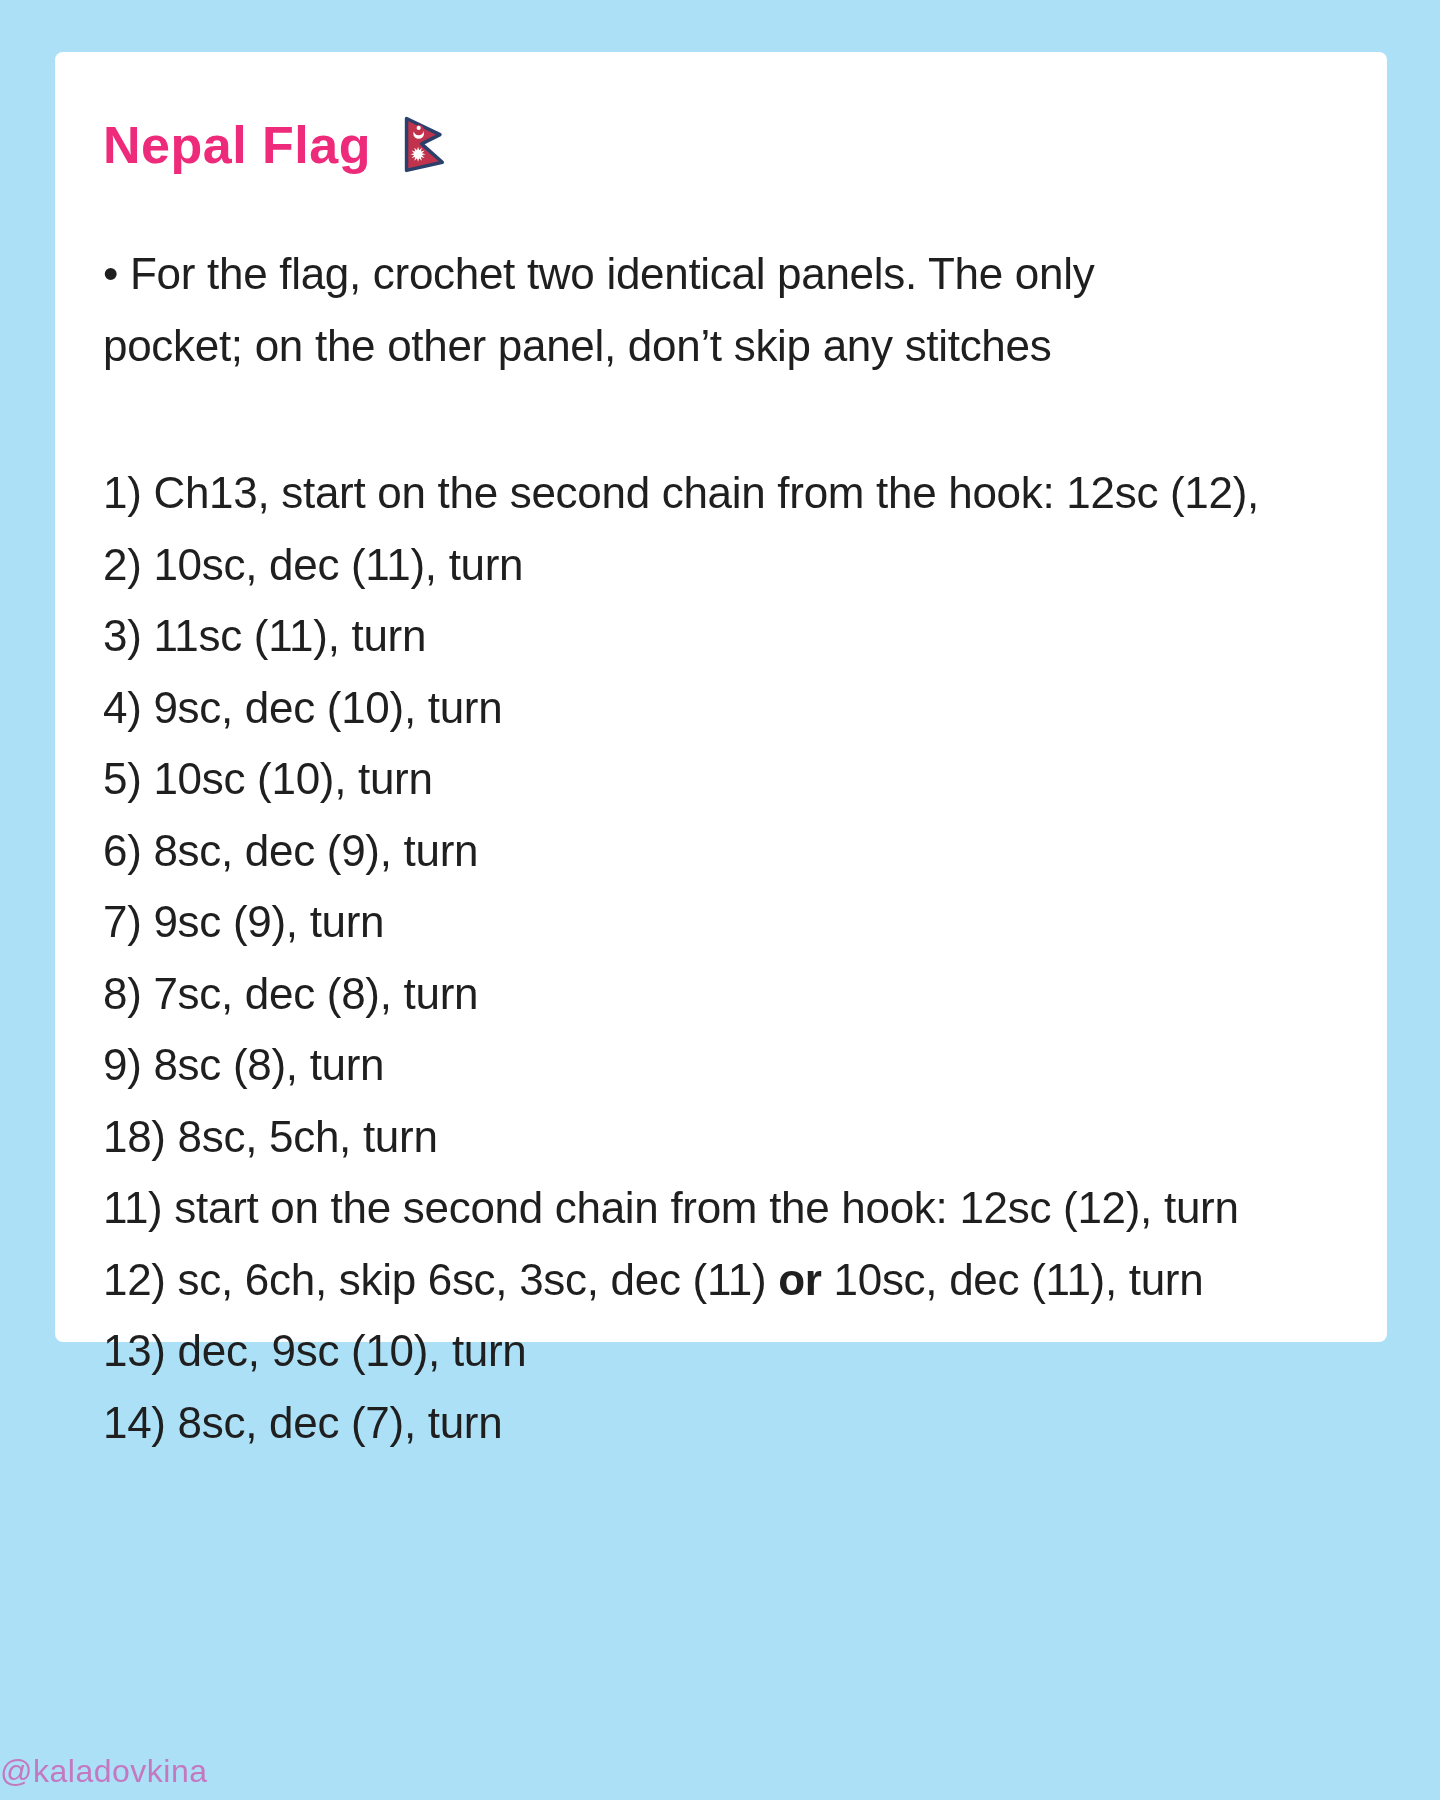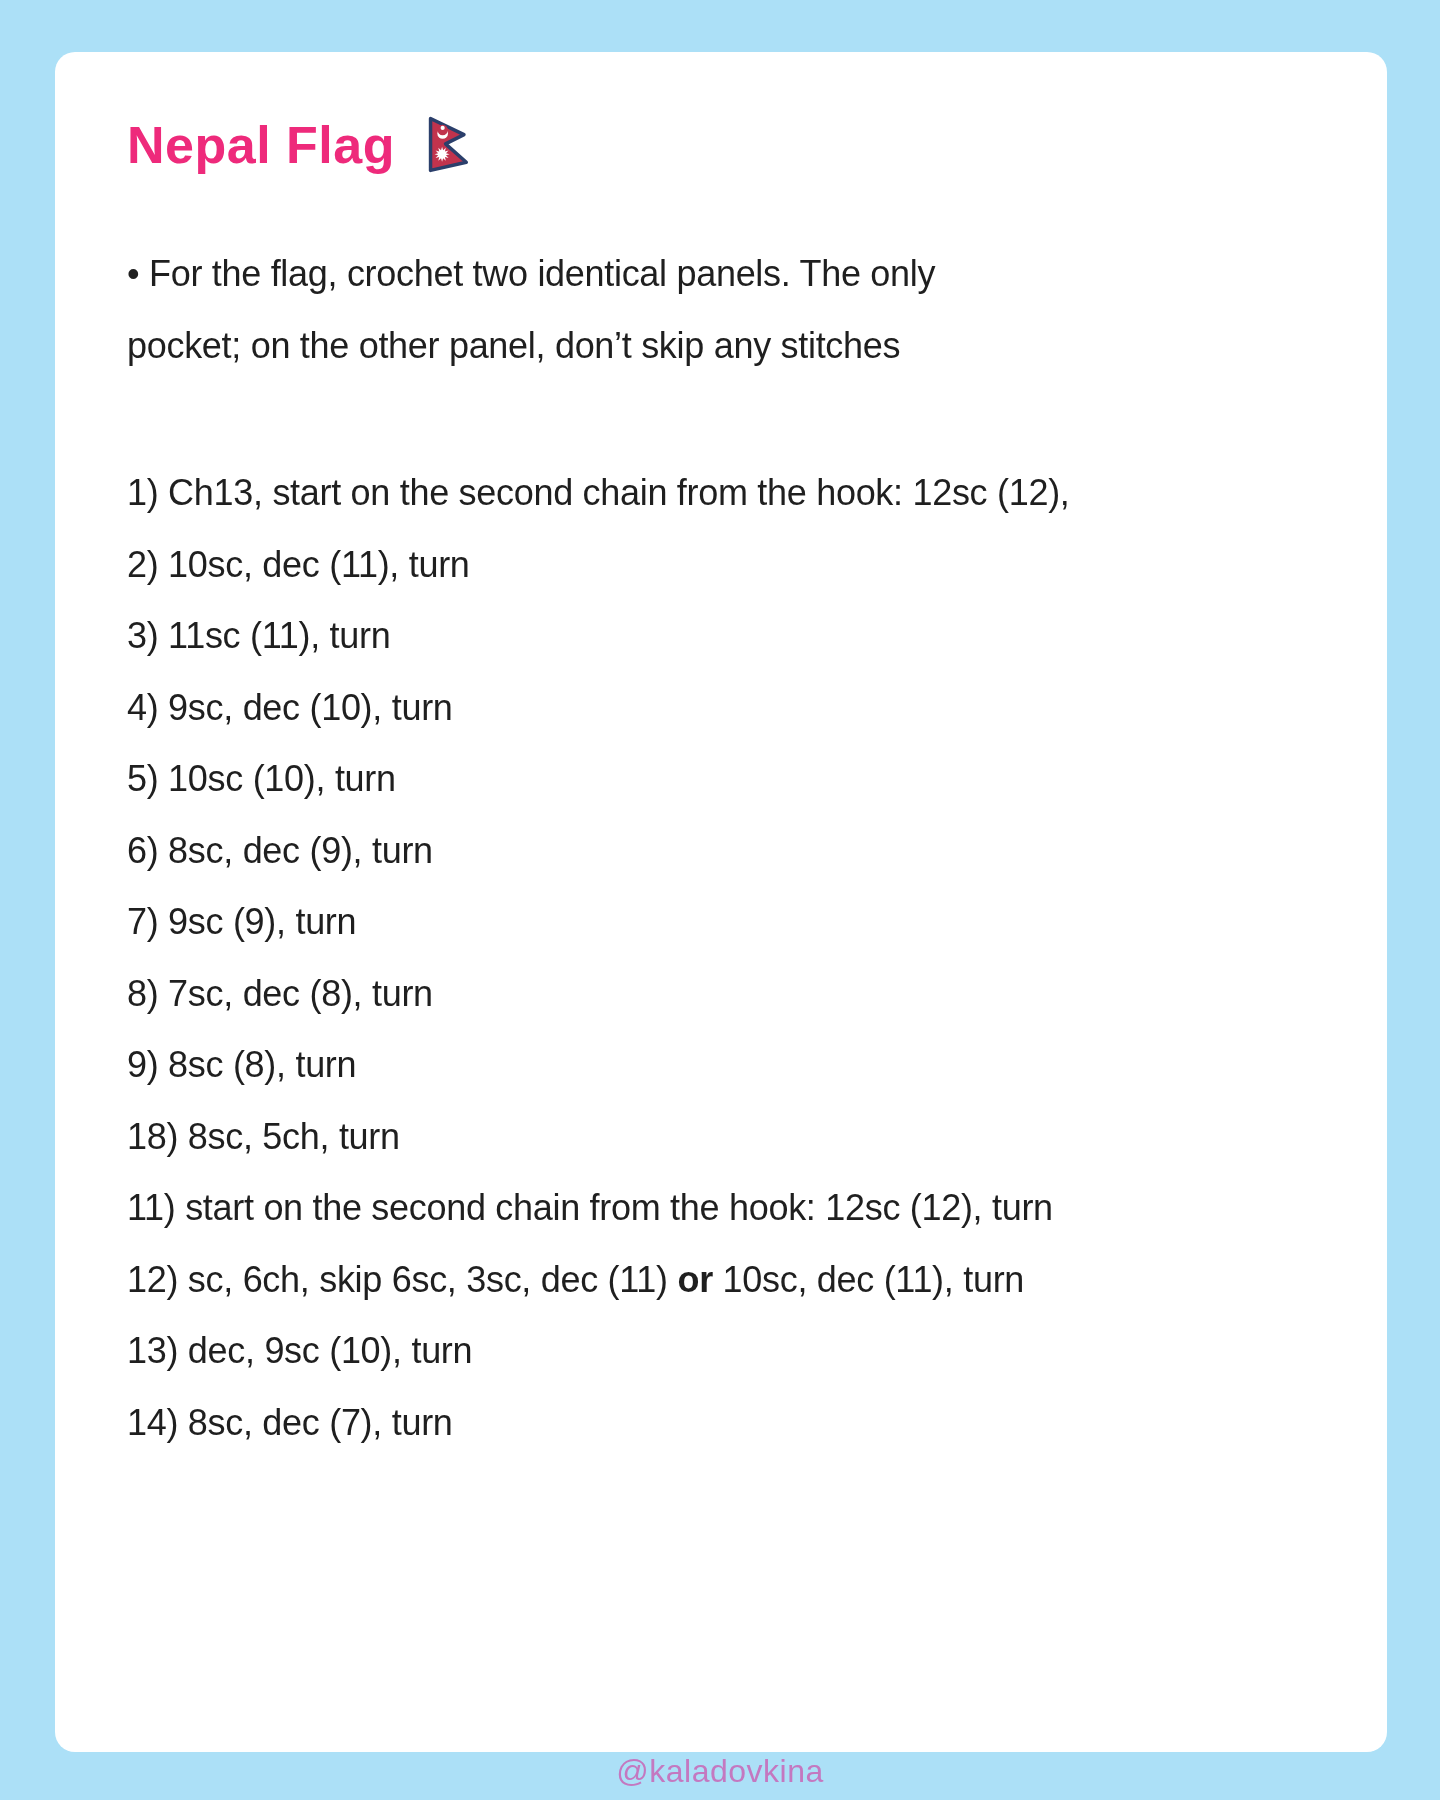--- a/index.html
+++ b/index.html
@@ -9,57 +9,57 @@
     height: 1800px;
     background: #ace0f7;
     overflow: hidden;
     font-family: "Liberation Sans", sans-serif;
   }
   .card {
     position: absolute;
     left: 55px;
     top: 52px;
     width: 1332px;
-    height: 1700px;
+    height: 1290px;
     background: #ffffff;
-    border-radius: 20px;
+    border-radius: 8px;
     box-sizing: border-box;
-    padding: 0 72px;
+    padding: 0 48px;
   }
   .title-row {
     display: flex;
     align-items: center;
     gap: 26px;
     margin-top: 60px;
     height: 66px;
   }
   .title {
     margin: 0;
     font-size: 52px;
     font-weight: 700;
     color: #ee2a7b;
     letter-spacing: 0.5px;
   }
   .flag-wrap { display: inline-flex; align-items: center; }
   .intro { margin-top: 60px; }
   .pattern { margin-top: 76px; }
   .line {
-    font-size: 36px;
+    font-size: 44px;
     line-height: 71.5px;
     color: #1f1f1f;
     letter-spacing: -0.3px;
     white-space: nowrap;
   }
   .bold-seg { font-weight: 700; }
   .footer {
     position: absolute;
     left: 0;
     right: 0;
     bottom: 10px;
-    text-align: center;
+    text-align: left;
     font-size: 32px;
     color: #c478c0;
     letter-spacing: 0.5px;
   }
 </style>
 </head>
 <body>
 
 <div class="page">
   <div class="card">

